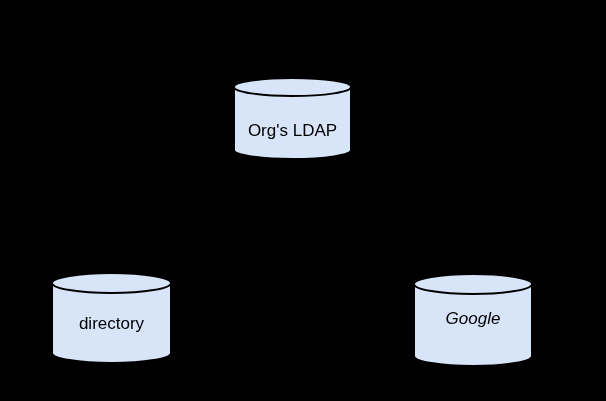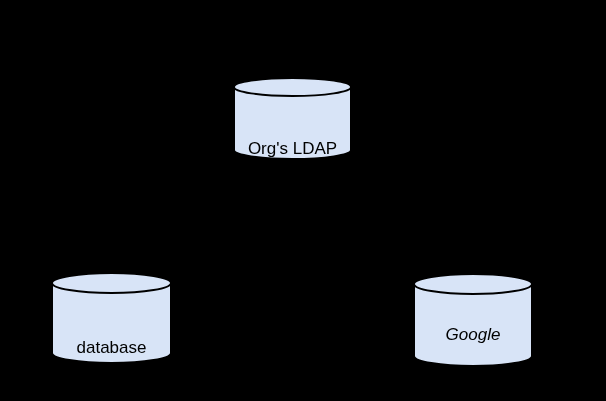--- a/index.html
+++ b/index.html
@@ -27,21 +27,21 @@
     stroke: #000000;
     stroke-width: 2;
   }
   .node-label {
     position: absolute;
     left: 0;
     right: 0;
     display: flex;
     flex-direction: column;
     align-items: center;
-    justify-content: flex-end;
+    justify-content: center;
     font-size: 17px;
     line-height: 23px;
     color: #000000;
     text-align: center;
     pointer-events: none;
   }
   
   .node-org    { left: 233px; top: 77px;  width: 119px; height: 83px; }
   .node-emm    { left: 51px;  top: 272px; width: 121px; height: 93px; }
   .node-google { left: 413px; top: 273px; width: 120px; height: 95px; }
@@ -63,21 +63,21 @@
       <span>Org's LDAP</span>
     </div>
   </div>
 
   <div class="node node-emm">
     <svg viewBox="0 0 121 93">
       <path class="cyl-stroke" d="M1 11 V81 A59.5 10 0 0 0 120 81 V11" fill="#d8e4f7"></path>
       <ellipse class="cyl-stroke" cx="60.5" cy="11" rx="59.5" ry="10" fill="#d8e4f7"></ellipse>
     </svg>
     <div class="node-label">
-      <span>database</span>
+      <span>directory</span>
     </div>
   </div>
 
   <div class="node node-google">
     <svg viewBox="0 0 120 95">
       <path class="cyl-stroke" d="M1 11 V83 A59 10 0 0 0 119 83 V11" fill="#d8e4f7"></path>
       <ellipse class="cyl-stroke" cx="60" cy="11" rx="59" ry="10" fill="#d8e4f7"></ellipse>
     </svg>
     <div class="node-label">
       <span>Google</span>

